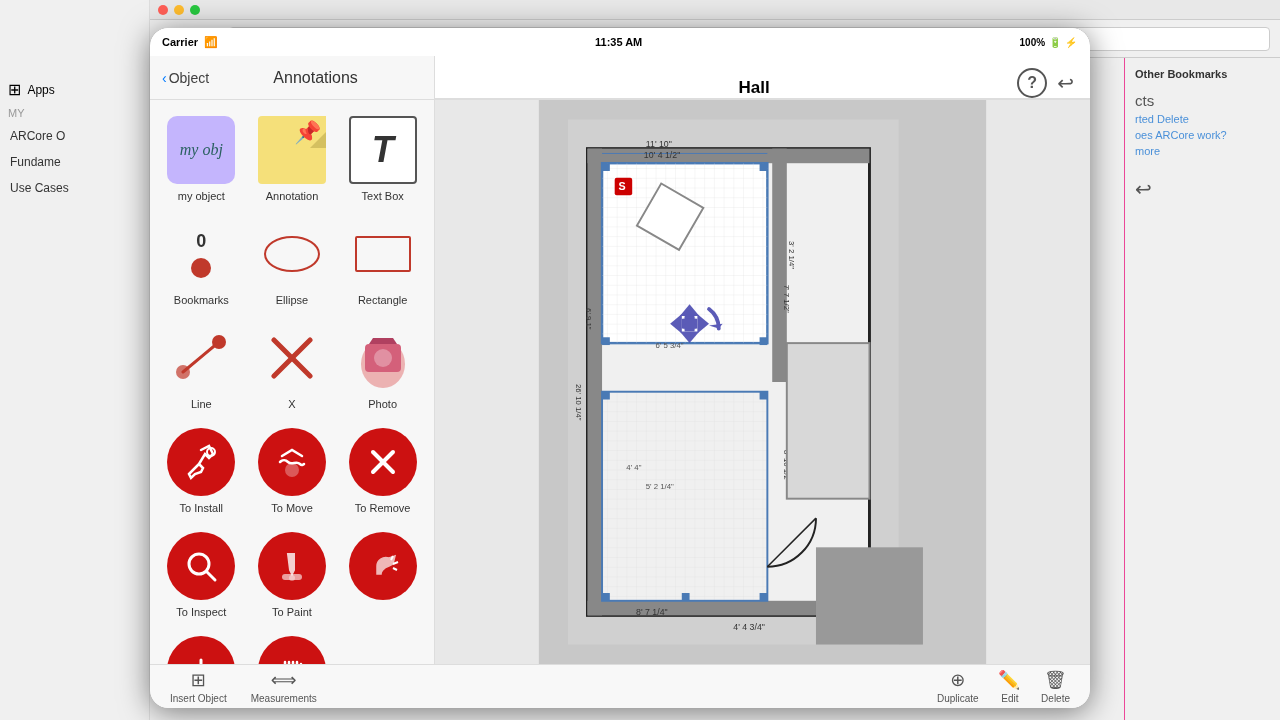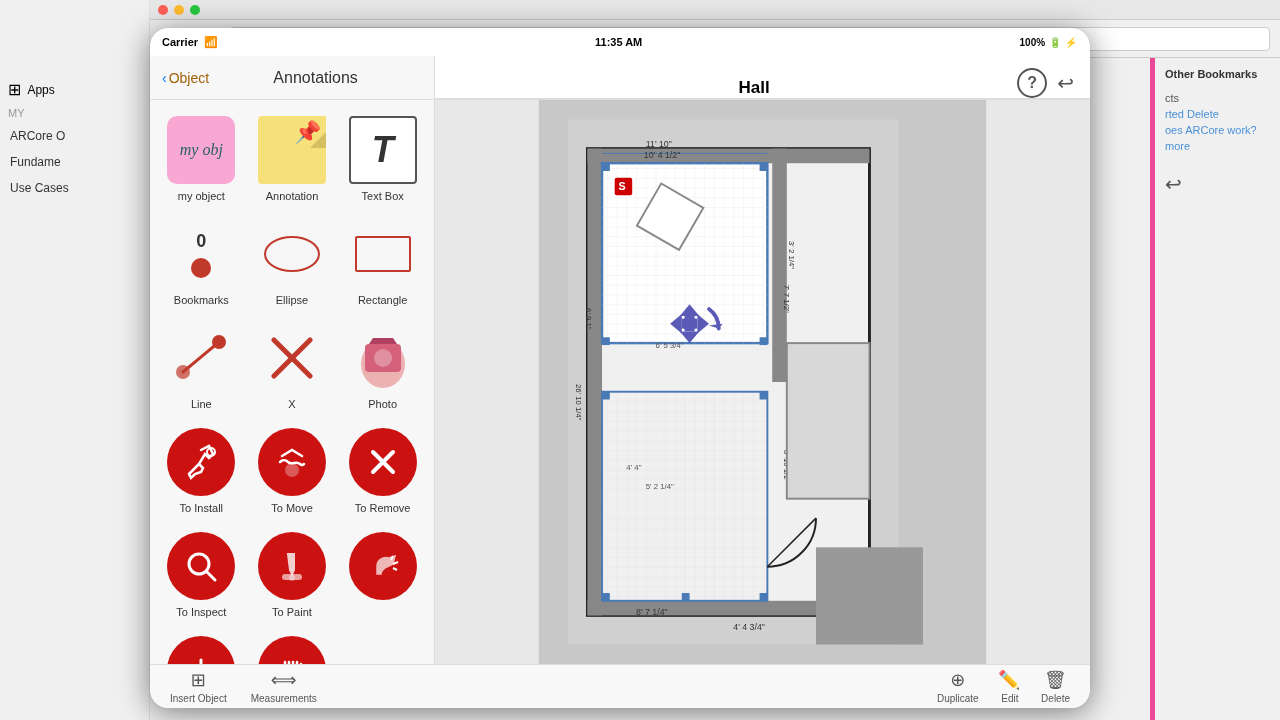--- a/index.html
+++ b/index.html
@@ -103,21 +103,21 @@
     }
 
     .annotation-label {
       font-size: 11px;
       color: #333;
       text-align: center;
     }
 
     
     .icon-my-object {
-      background: #f9a8d4;
+      background: #c4b5fd;
       border-radius: 10px;
       width: 68px; height: 68px;
       display: flex; align-items: center; justify-content: center;
       font-style: italic;
       font-size: 16px;
       color: #2a6060;
       font-family: cursive;
     }
 
     .icon-annotation {
@@ -287,27 +287,27 @@
       flex: 1; height: 24px;
       background: #fff; border: 1px solid #ccc;
       border-radius: 4px; padding: 0 8px; font-size: 11px;
       color: #555;
     }
 
     
     .mac-right-sidebar {
       position: absolute;
       right: 0; top: 58px;
-      width: 130px;
+      width: 156px;
       height: 662px;
       background: #f0f0f0;
       padding: 10px;
       font-size: 11px;
       color: #333;
-      border-left: 5px solid #ec4899;
+      border-left: 1px solid #ec4899;
     }
 
     .help-btn {
       width: 30px; height: 30px;
       border-radius: 50%;
       border: 2px solid #555;
       display: flex; align-items: center; justify-content: center;
       font-size: 16px; font-weight: bold; color: #555;
       cursor: pointer;
     }
@@ -350,21 +350,21 @@
     <div class="mac-sidebar-item">
       <span>Use Cases</span>
     </div>
   </div>
 
   <div class="mac-right-sidebar">
     <div style="font-size:11px; font-weight:600; margin-bottom:6px;">
       <span>Other Bookmarks</span>
     </div>
     <div style="display:flex; flex-direction:column; gap:4px; margin-top:12px;">
-      <div style="font-size:11px;color:#555;">cts</div>
+      <div style="font-size:15px;color:#555;">cts</div>
       <div style="font-size:11px;color:#4a90d9;">rted Delete</div>
       <div style="font-size:11px;color:#4a90d9;">oes ARCore work?</div>
       <div style="font-size:11px;color:#4a90d9;">more</div>
     </div>
 
     <div style="margin-top: 20px; display:flex; flex-direction:column; gap:8px; align-items:flex-start;">
       <div style="font-size:20px; color:#555; cursor:pointer;">↩</div>
     </div>
   </div>
 
@@ -384,21 +384,21 @@
         <span>🔋</span>
         <span style="color:#0a0;">⚡</span>
       </div>
     </div>
 
     <div style="display:flex; height:44px; border-bottom:1px solid #ddd; background:#f7f7f7;">
 
       <div style="width:285px; display:flex; align-items:center; padding:0 12px; border-right:1px solid #ddd; background:#f7f7f7;">
         <div class="back-btn">
           <span>‹</span>
-          <span style="color:#a16207; font-size:14px;">Object</span>
+          <span style="color:#404040; font-size:14px;">Object</span>
         </div>
         <div style="flex:1; text-align:center;">
           <span class="nav-title">Annotations</span>
         </div>
       </div>
 
       <div style="flex:1; display:flex; align-items:flex-end; justify-content:space-between; padding:0 16px; background:#fff; border-bottom:1px solid #ddd;">
         <div style="width:40px;"></div>
         <span style="font-size:17px; font-weight:600; color:#000;">Hall</span>
         <div style="display:flex; align-items:center; gap:10px;">

